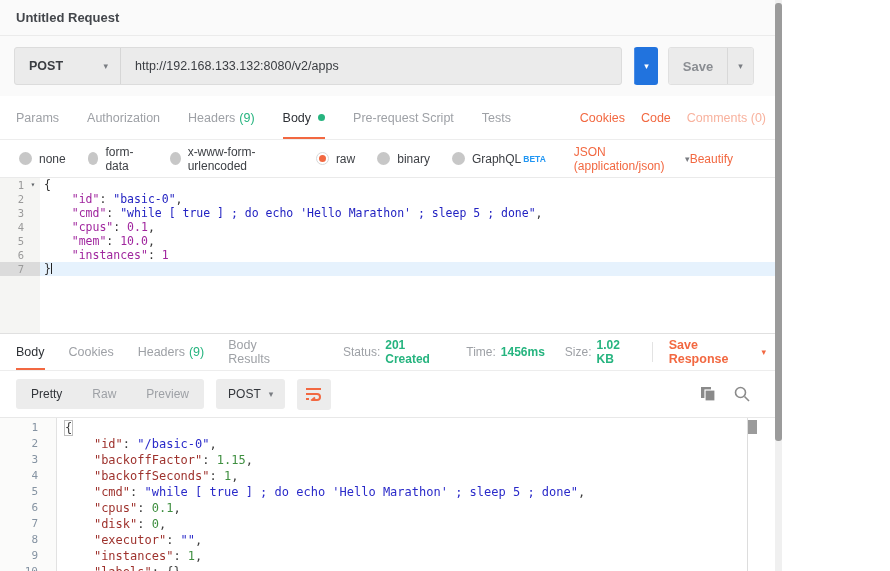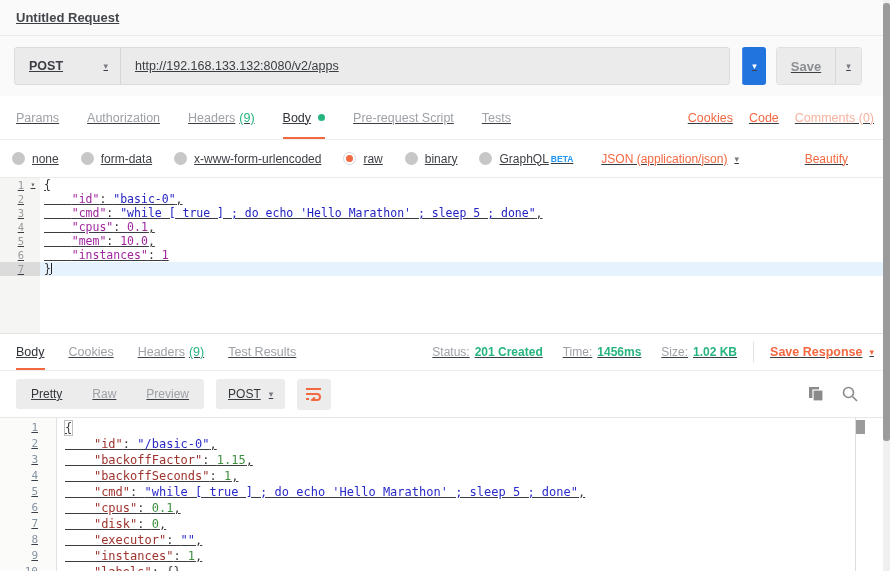--- a/index.html
+++ b/index.html
@@ -1,18 +1,18 @@
 <!DOCTYPE html>
 <html><head>
 <meta charset="utf-8">
 <style>
   * { margin:0; padding:0; box-sizing:border-box; }
   html,body { width:890px; height:571px; overflow:hidden; background:#fff;
     font-family:"Liberation Sans", sans-serif; color:#3a3d42; }
-  .app { position:relative; width:890px; height:571px; background:#0369a1;text-decoration:underline; }
+  .app { position:relative; width:782px; height:571px; background:#0369a1; }
 
   
   .title-bar { height:36px; background:#fafafa; border-bottom:1px solid #ebebeb;
     display:flex; align-items:center; padding:0 16px; }
   .title-bar .title { font-size:13px; font-weight:700; color:#43464b; }
 
   
   .req-bar { height:60px; background:#fafafa; display:flex; align-items:center; padding:0 14px; }
   .url-group { flex:1; display:flex; height:38px; background:#ebebeb;
     border:1px solid #dcdcdc; border-radius:3px; overflow:hidden; margin-right:12px; }
@@ -41,21 +41,21 @@
     cursor:pointer; border-bottom:2px solid transparent; padding-top:2px; }
   .tab.active { color:#2e3136; font-weight:500; border-bottom-color:#f26841; }
   .tab .count { color:#26b47f; margin-left:4px; }
   .green-dot { width:7px; height:7px; border-radius:50%; background:#26b47f;
     display:inline-block; margin-left:7px; }
   .tabs-right { margin-left:auto; display:flex; align-items:center; gap:16px; }
   .link-orange { font-size:12.5px; color:#f26841; cursor:pointer; }
   .link-orange-faded { font-size:12.5px; color:#f8b29e; cursor:pointer; }
 
   
-  .body-type-bar { height:37px; display:flex; align-items:center; padding:0 12px; background:#fff; }
+  .body-type-bar { height:37px; display:flex; align-items:center; padding:0 19px; background:#fff; }
   .radio-opt { display:flex; align-items:center; margin-right:22px; cursor:pointer; }
   .radio-circle { width:13px; height:13px; border-radius:50%; background:#c7c7c7; margin-right:7px; }
   .radio-opt.selected .radio-circle { background:#fff; border:1px solid #d8d8d8; position:relative; }
   .radio-opt.selected .radio-circle::after { content:""; position:absolute; left:2px; top:2px;
     width:7px; height:7px; border-radius:50%; background:#f26841; }
   .radio-label { font-size:12px; color:#3e4146; }
   .beta-sup { font-size:8.5px; color:#2196f3; font-weight:700; vertical-align:super; margin-left:2px; }
   .content-type { display:flex; align-items:center; margin-left:6px; cursor:pointer; }
   .content-type .ct-label { font-size:12px; color:#f26841; margin-right:7px; }
   .beautify { margin-left:auto; font-size:12px; color:#f26841; cursor:pointer; margin-right:30px; }
@@ -280,21 +280,21 @@
       <span>Body</span>
     </div>
     <div class="tab">
       <span>Cookies</span>
     </div>
     <div class="tab">
       <span>Headers</span>
       <span class="count">(9)</span>
     </div>
     <div class="tab">
-      <span>Test Results</span>
+      <span>Body Results</span>
     </div>
     <div class="status-area">
       <div class="stat-pair">
         <span class="stat-label">Status:</span>
         <span class="stat-value">201 Created</span>
       </div>
       <div class="stat-pair">
         <span class="stat-label">Time:</span>
         <span class="stat-value">1456ms</span>
       </div>

